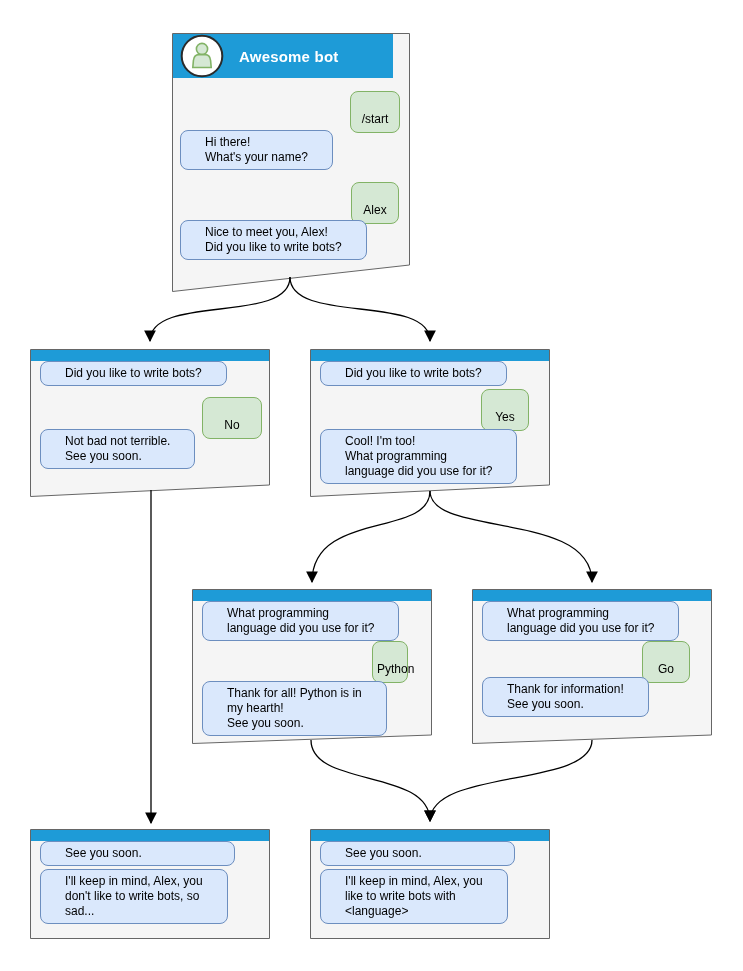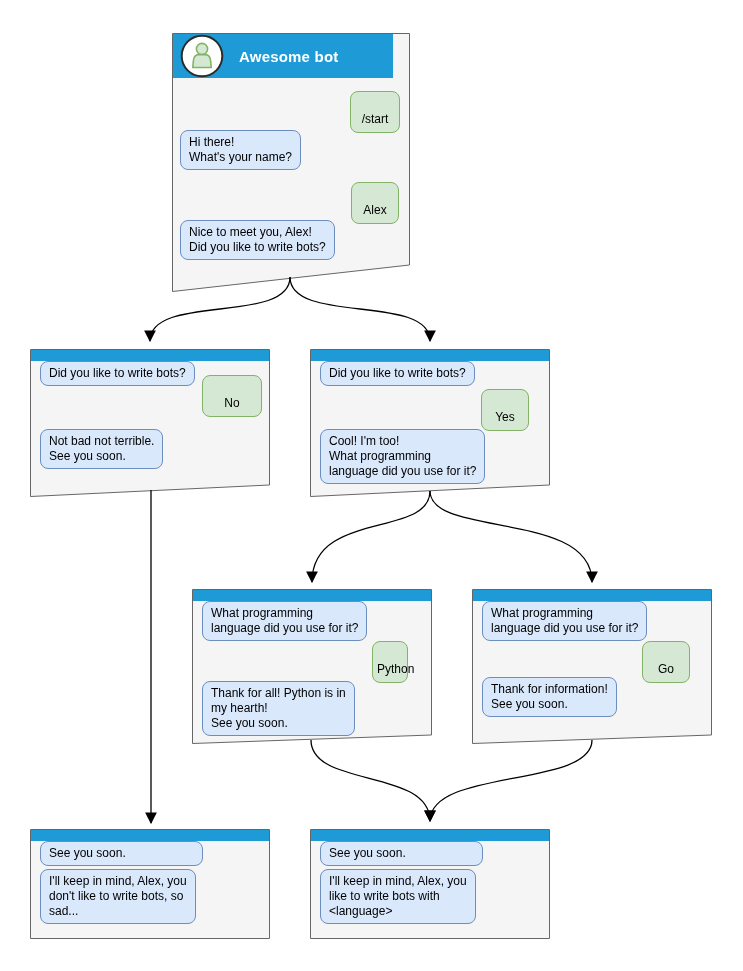--- a/index.html
+++ b/index.html
@@ -20,21 +20,21 @@
   .titlebar .avatar{margin-left:7px;flex:0 0 auto;}
   .av-bg{fill:#ffffff;stroke:#2b2b2b;stroke-width:2;}
   .person{fill:var(--user-bubble-fill);stroke:var(--user-bubble-stroke);stroke-width:1.6;}
   .title{
     margin-left:15px;color:var(--title-text);font-weight:bold;font-size:15px;
     letter-spacing:.2px;
   }
   
   .bubble{
     position:absolute;border-radius:8px;font-size:12px;line-height:15px;
-    white-space:pre;padding:4px 8px;
+    white-space:pre;padding:4px 24px;
   }
   .bubble.bot{background:var(--bot-bubble-fill);border:1px solid var(--bot-bubble-stroke);}
   .bubble.user{
     background:var(--user-bubble-fill);border:1px solid var(--user-bubble-stroke);
     text-align:center;box-sizing:border-box;padding:20px 4px;height:29px;
   }
   
   svg.connectors{position:absolute;left:0;top:0;pointer-events:none;}
   .edge{fill:none;stroke:var(--connector);stroke-width:1.3;}
 </style>
@@ -62,21 +62,21 @@
     <div class="bubble bot" style="left:8px;top:187px">Nice to meet you, Alex!
 Did you like to write bots?</div>
   </div>
 
   <div class="window" style="left:30px;top:349px;width:240px;height:148px">
     <svg class="body" width="240" height="148" viewBox="0 0 240 148">
       <polygon class="body-poly" points="0.5,0.5 239.5,0.5 239.5,136 0.5,147.5"></polygon>
     </svg>
     <div class="titlebar"></div>
     <div class="bubble bot" style="left:10px;top:12px">Did you like to write bots?</div>
-    <div class="bubble user" style="left:172px;top:26px;width:60px">No</div>
+    <div class="bubble user" style="left:172px;top:48px;width:60px">No</div>
     <div class="bubble bot" style="left:10px;top:80px">Not bad not terrible.
 See you soon.</div>
   </div>
 
   <div class="window" style="left:310px;top:349px;width:240px;height:148px">
     <svg class="body" width="240" height="148" viewBox="0 0 240 148">
       <polygon class="body-poly" points="0.5,0.5 239.5,0.5 239.5,136 0.5,147.5"></polygon>
     </svg>
     <div class="titlebar"></div>
     <div class="bubble bot" style="left:10px;top:12px">Did you like to write bots?</div>

